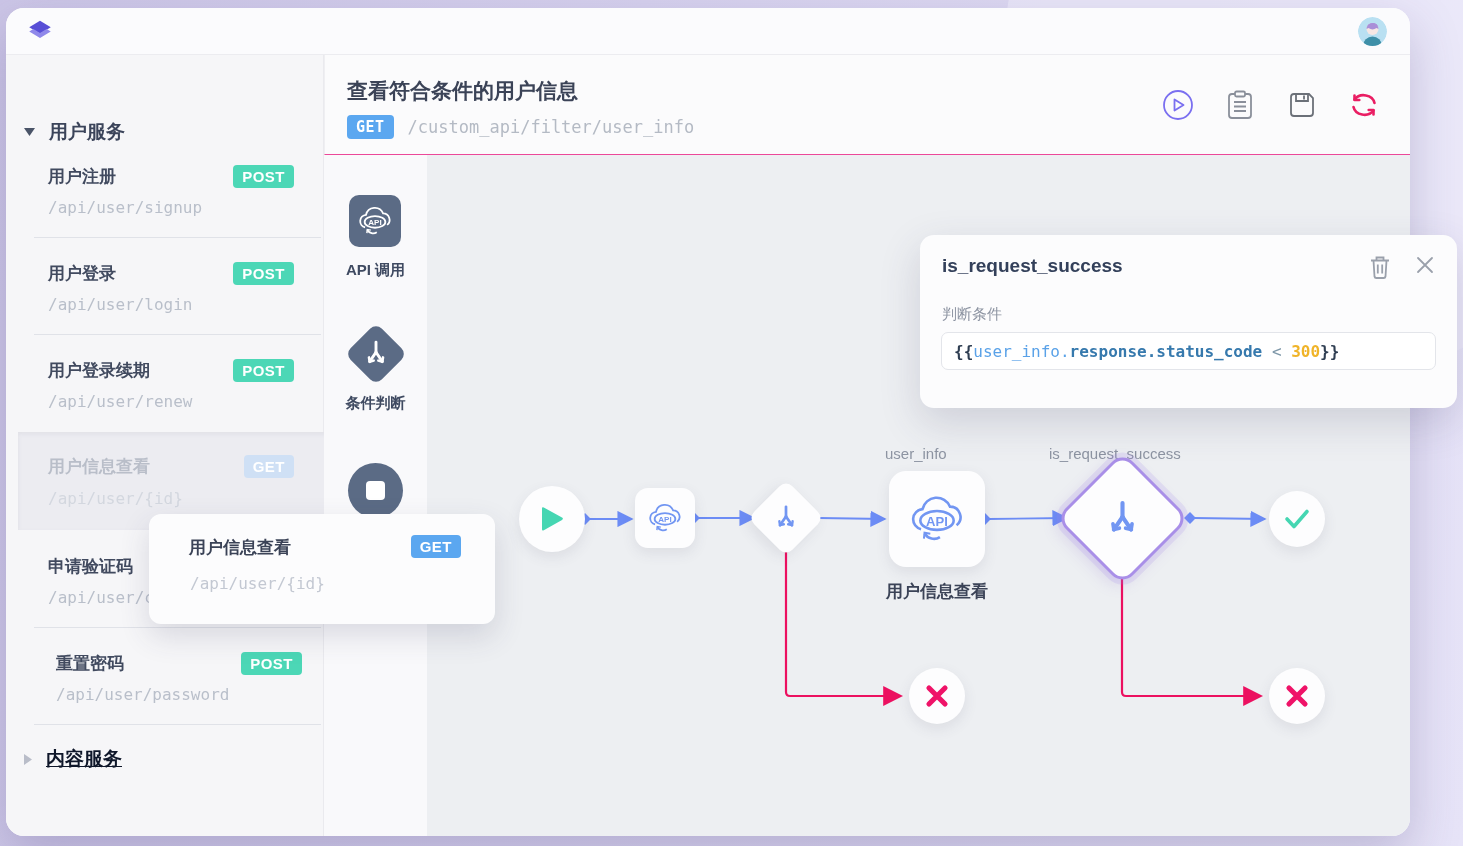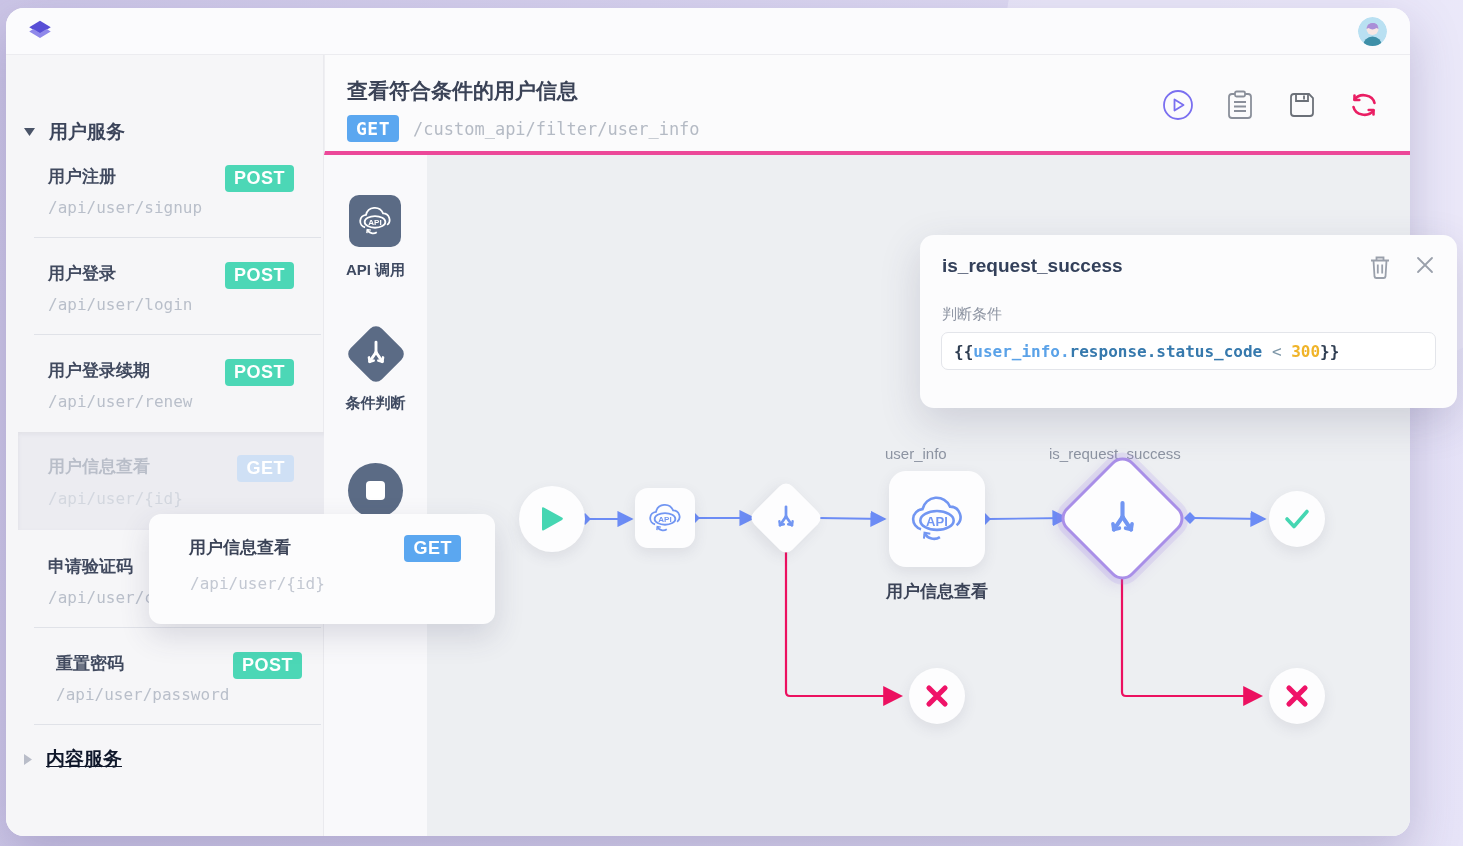--- a/index.html
+++ b/index.html
@@ -31,29 +31,29 @@
   .group-hd.collapsed { color:#0f172a;text-decoration:underline; }
   .s-item { position:absolute; left:12px; width:318px; height:97px; cursor:pointer; }
   .s-item .ttl { position:absolute; left:30px; top:13px; font-size:17px; font-weight:bold; color:#414a5f; }
   .s-item .pth { position:absolute; left:30px; top:46px; font-size:16px; color:#b9bfca; }
   .s-item .bdg { position:absolute; right:42px; top:13px; }
   .s-div { position:absolute; left:28px; right:2px; height:1px; background:#e0e2e8; }
   .s-item.dragging { background:#ececf1; box-shadow:inset 0 2px 4px rgba(90,90,120,.08); }
   .s-item.dragging .ttl { color:#b9bec9; }
   .s-item.dragging .pth { color:#d3d7df; }
 
-  .badge { display:inline-block; padding:3px 9px; border-radius:4px; font-size:18px; font-weight:bold;
+  .badge { display:inline-block; padding:3px 9px; border-radius:4px; font-size:15px; font-weight:bold;
     color:#fff; letter-spacing:.5px; }
   .badge.post { background:#4cd7b6;text-align:center; }
   .badge.get { background:#5ba7f0; }
   .badge.faded { background:#cfe0f5; }
 
   
   .main { position:relative; flex:1; display:flex; flex-direction:column; }
-  .m-header { position:relative; height:100px; background:#fbfbfc; border-bottom:4px solid #ec4899;
+  .m-header { position:relative; height:100px; background:#fbfbfc; border-bottom:1px solid #ec4899;
     border-left:1px solid #efeff2; flex:none; }
   .m-title { position:absolute; left:22px; top:22px; font-size:21px; font-weight:bold; color:#3b4357; }
   .m-sub { position:absolute; left:22px; top:60px; display:flex; align-items:center; gap:14px; }
   .m-path { font-size:17px; color:#b4bac4; }
   .hd-icons { position:absolute; right:30px; top:34px; display:flex; gap:30px; align-items:center; }
   .hicon { width:32px; height:32px; display:flex; align-items:center; justify-content:center; cursor:pointer; }
 
   .m-body { position:relative; flex:1; display:flex; }
 
   
@@ -94,21 +94,21 @@
   
   .panel { position:absolute; left:920px; top:235px; width:537px; height:173px; background:#fcfcfd;
     border-radius:14px; box-shadow:0 14px 40px rgba(60,60,100,.18); z-index:30; }
   .panel .p-title { position:absolute; left:22px; top:20px; font-size:19px; font-weight:bold; color:#33405a; }
   .panel .p-icons { position:absolute; right:22px; top:20px; display:flex; gap:24px; }
   .panel .p-cond { position:absolute; left:22px; top:70px; font-size:15px; color:#8d94a2; }
   .panel .p-input { position:absolute; left:21px; top:97px; width:495px; height:38px; background:#fff;
     border:1px solid #e3e5ea; border-radius:7px; display:flex; align-items:center; padding-left:12px;
     font-size:16px; cursor:text; }
   .tk-brace { color:#2f3e52; font-weight:bold; }
-  .tk-var { color:#5aa2e8; font-weight:bold; }
+  .tk-var { color:#5aa2e8; font-weight:normal; }
   .tk-prop { color:#3679ad; font-weight:bold; }
   .tk-op { color:#7f98a9; }
   .tk-num { color:#f0b429; font-weight:bold; }
 
   
   .ghost { position:absolute; left:149px; top:514px; width:346px; height:110px; background:#fcfcfd;
     border-radius:12px; box-shadow:0 12px 30px rgba(55,55,95,.16); z-index:40; }
   .ghost .ttl { position:absolute; left:40px; top:22px; font-size:17px; font-weight:bold; color:#3b4357; }
   .ghost .bdg { position:absolute; right:34px; top:21px; }
   .ghost .pth { position:absolute; left:41px; top:60px; font-size:16px; color:#c3c8d2; }

